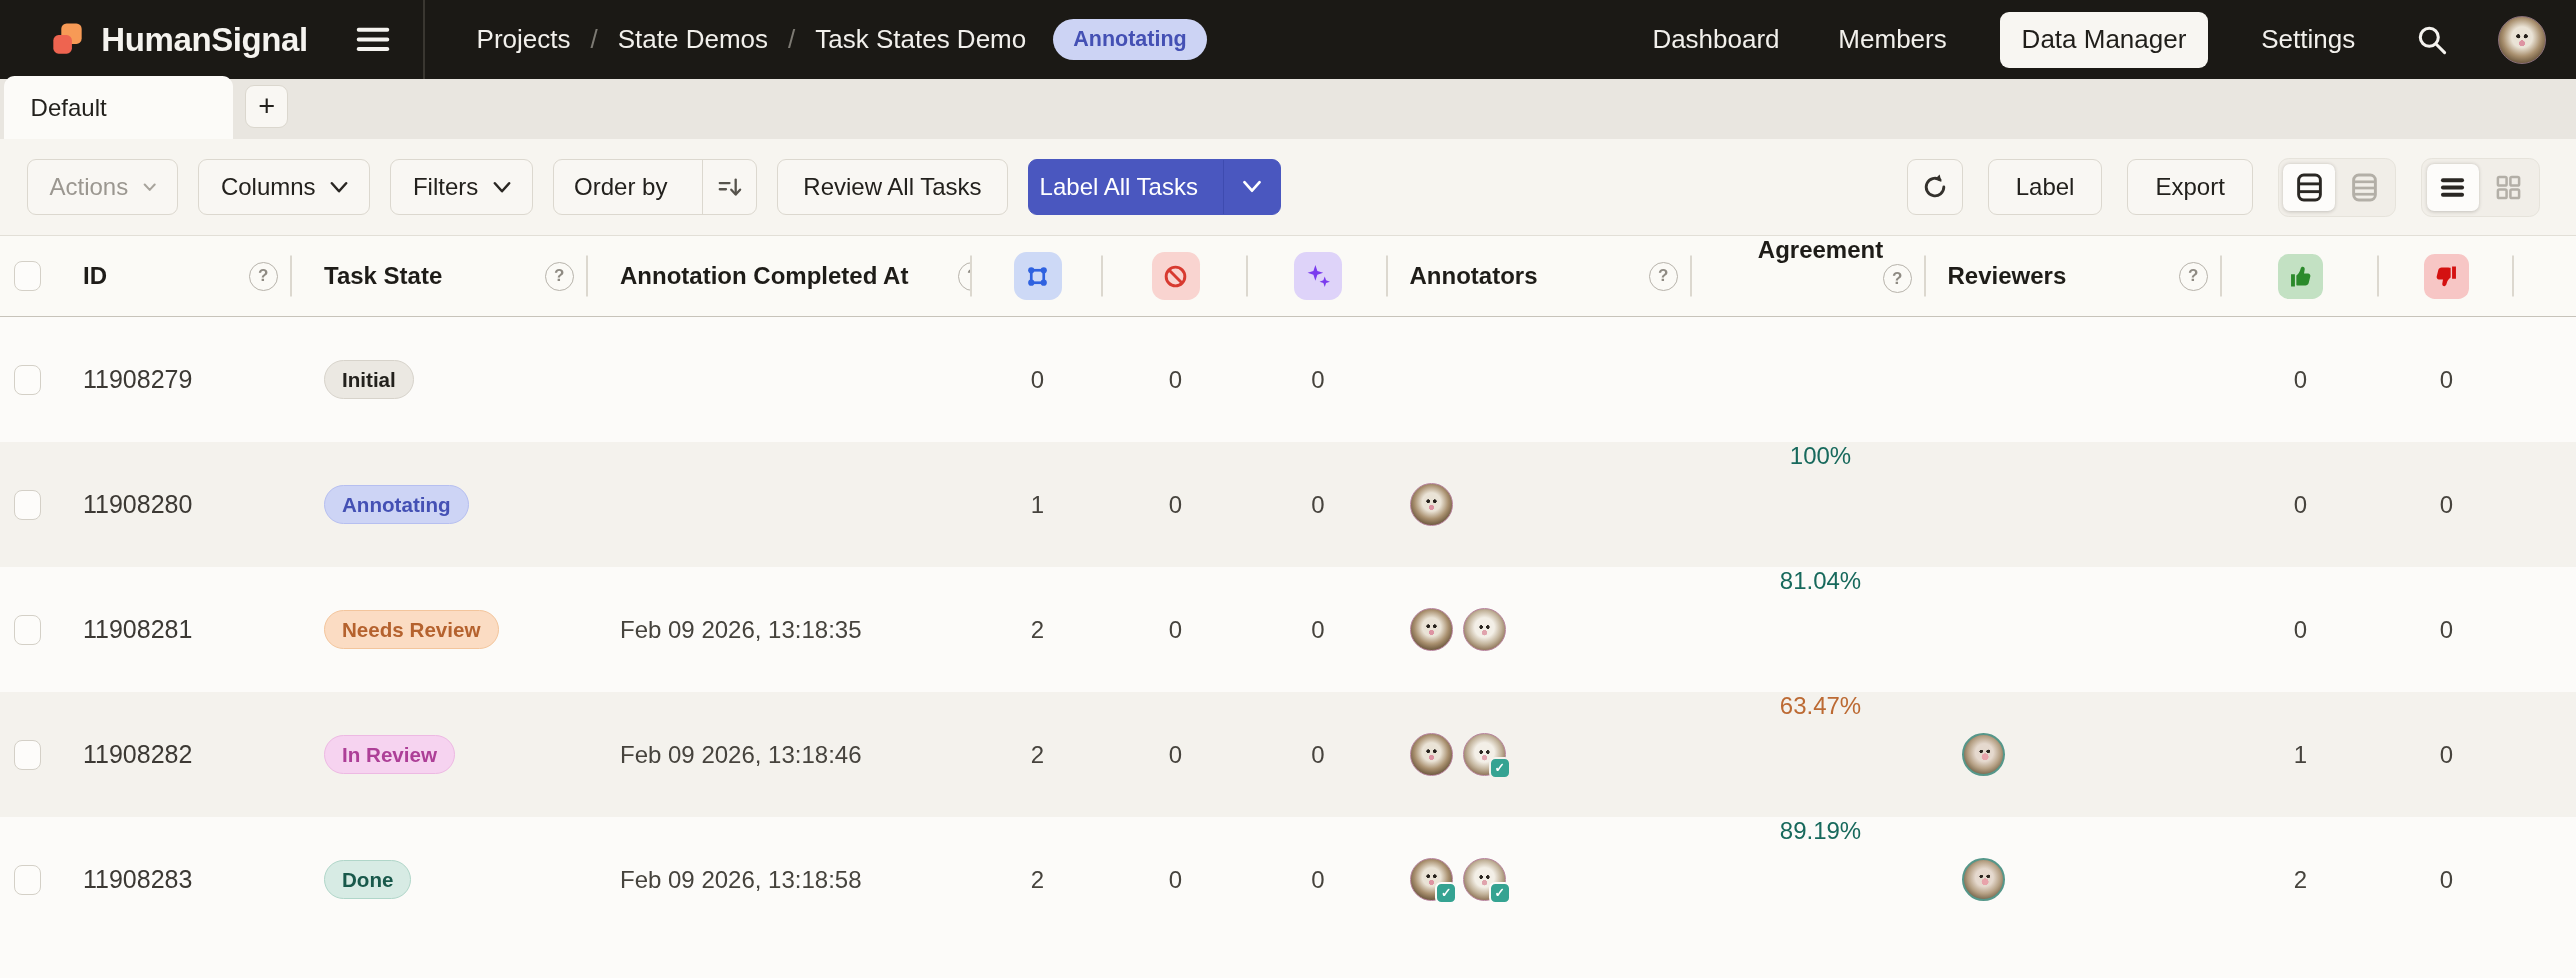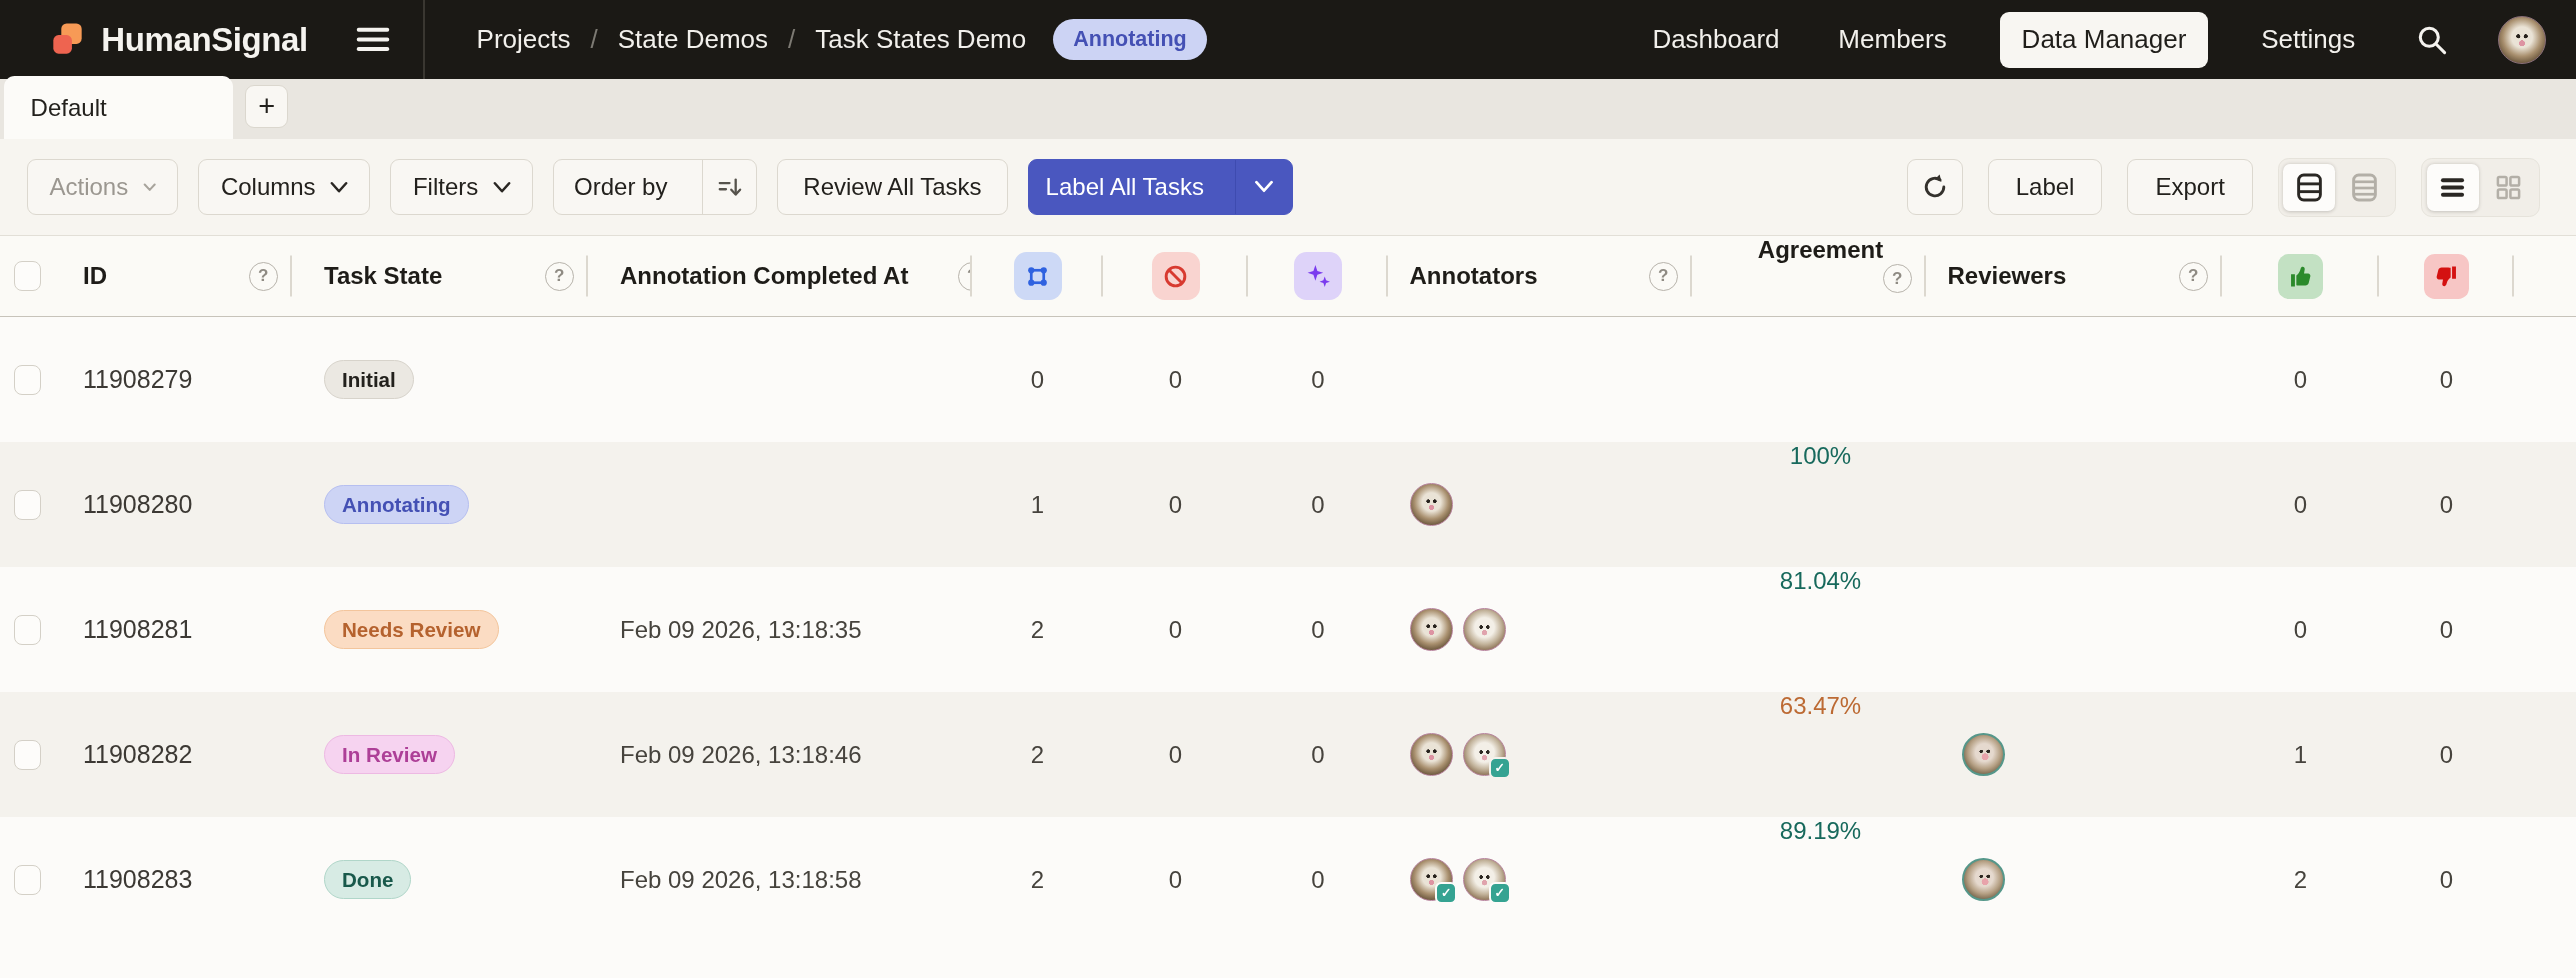--- a/index.html
+++ b/index.html
@@ -61,21 +61,21 @@
 
   
   .toolbar { height:97px; background:#f7f5f0; border-bottom:1.8px solid #e2dfd7; display:flex; align-items:center; justify-content:space-between; padding:0 36px 0 27px; }
   .tb-group { display:flex; align-items:center; gap:20px; }
   .btn { height:56px; display:inline-flex; align-items:center; gap:14.3px; padding:0 21.5px; background:#f9f7f3; border:1.8px solid #dcd8cf; border-radius:9px; font-size:24px; color:#23211d; cursor:pointer; font-family:"Liberation Sans",sans-serif; }
   .btn.disabled { color:#9b9790; }
   .btn.split { padding:0; overflow:hidden; }
   .btn.split .seg { display:flex; align-items:center; height:100%; padding:0 20px; }
   .btn.split .seg + .seg { border-left:1.8px solid #dcd8cf; padding:0 14.3px; }
   .btn.primary { background:#4a57bf; border-color:#4a57bf; color:#fff; }
-  .btn.primary .seg { padding:0 17px; }
+  .btn.primary .seg { padding:0 11px; }
   .btn.primary .seg + .seg { border-left:1.8px solid #3e4bb0; padding:0 18px; }
   .btn.icon-only { width:56px; padding:0; justify-content:center; }
   .toggle-group { display:flex; align-items:center; gap:3.6px; background:#f1eee8; border:1.8px solid #e6e3db; border-radius:10.7px; padding:4.5px; height:59px; }
   .toggle-seg { width:52px; height:47px; border-radius:7.2px; display:flex; align-items:center; justify-content:center; cursor:pointer; background:transparent; border:none; }
   .toggle-seg.active { background:#fdfcfa; box-shadow:0 0.9px 3.6px rgba(40,36,30,.22); }
 
   
   .grid { display:grid; grid-template-columns:65px 227px 296px 384px 131px 145px 140px 304px 234px 296px 157px 135px 63px; align-items:center; }
   .thead { height:81px; background:#fbfaf6; border-bottom:1.8px solid #c7c3ba; }
   .c { position:relative; height:100%; display:flex; align-items:center; overflow:hidden; }

